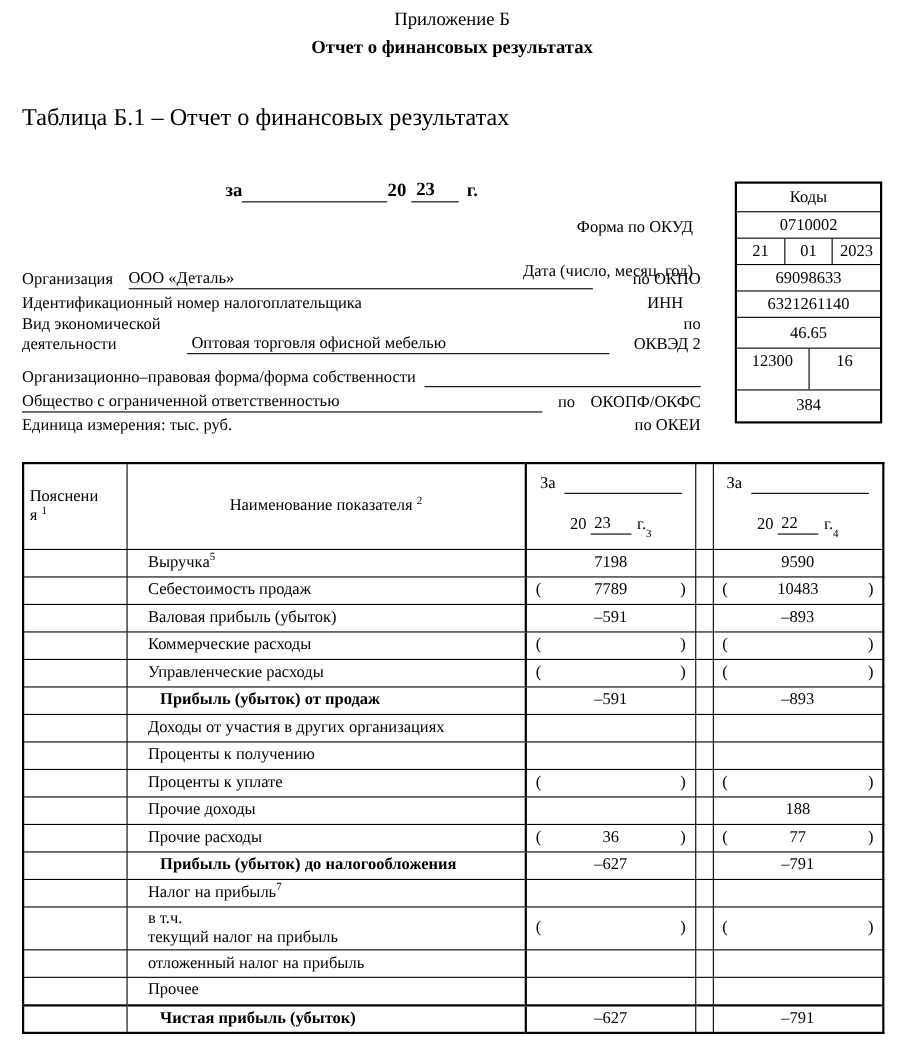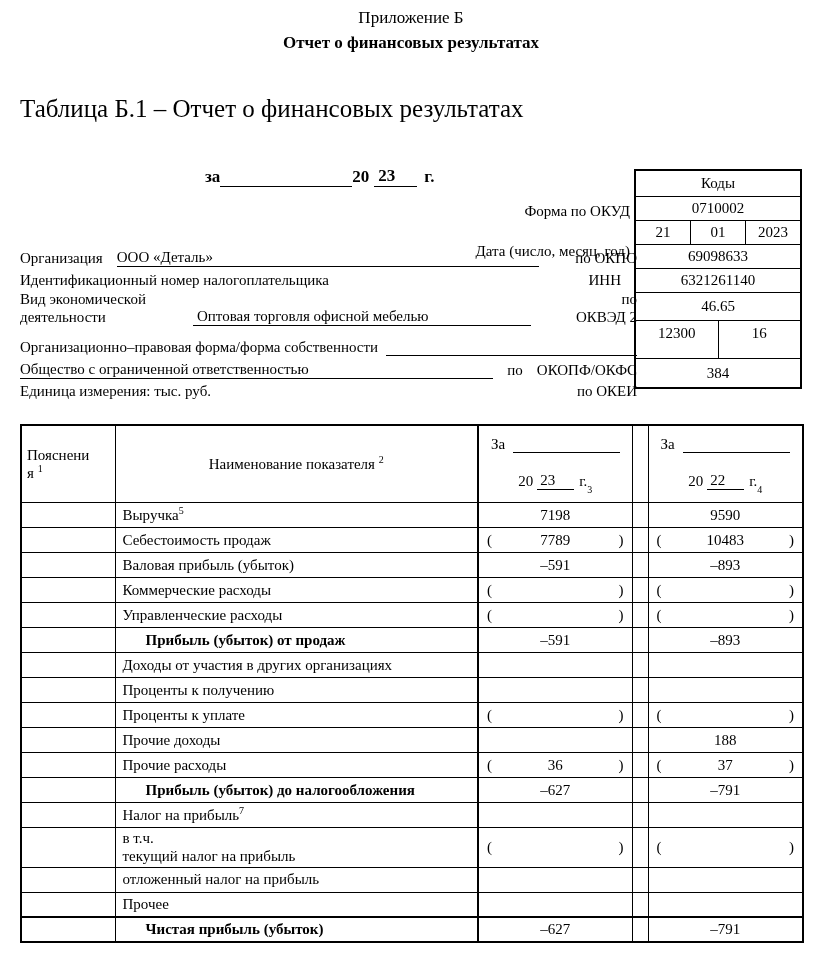--- a/index.html
+++ b/index.html
@@ -7,49 +7,49 @@
   body {
     width: 816px; height: 961px; overflow: hidden;
     color: #000;
     font-family: "Liberation Serif", "DejaVu Serif", serif;
     font-size: 15px; line-height: 1.2;
   }
   .page { position: relative; padding: 8px 14px 0 20px; }
 
   .appendix { text-align: center; font-size: 17px; font-weight: normal; }
   .doc-title { text-align: center; font-size: 17px; font-weight: bold; margin-top: 5px; }
-  .caption { font-size: 25px; margin-top: 40px; }
+  .caption { font-size: 22px; margin-top: 40px; }
 
   
   .form-area { position: relative; height: 236px; margin-top: 42px; }
   .fline { position: absolute; left: 0; right: 165px; display: flex; align-items: flex-end; }
   .r-label { position: absolute; right: 172px; text-align: right; }
   .spacer { flex: 1; }
   .blank { display: inline-block; border-bottom: 1px solid #000; }
 
   .period-line { position: absolute; top: 0; left: 185px; display: flex; align-items: flex-end; font-weight: bold; font-size: 17px; }
   .w130 { width: 132px; height: 19px; }
   .w16b { width: 18px; height: 19px; }
   .u-year { border-bottom: 1px solid #000; padding: 0 4px; margin-left: 5px; }
   .gsp { margin-left: 7px; }
 
   .org-fill { flex: 1; border-bottom: 1px solid #000; margin: 0 36px 0 14px; padding-left 6px; }
   .fill-line { flex: 1; border-bottom: 1px solid #000; margin-left: 8px; }
   .fill-u2 { flex: 1; border-bottom: 1px solid #000; }
   .mr16 { margin-right: 16px; margin-left: 48px; }
   .po-gap { margin: 0 14px; }
 
-  .activity { align-items: flex-end; gap: 23px; }
+  .activity { align-items: flex-end; }
   .act-left { width: 150px; }
   .act-left .blk, .act-right .blk { display: block; }
   .act-fill { flex: 1; border-bottom: 1px solid #000; align-self: flex-end; padding-left: 4px; margin-right: 22px; }
   .act-right { text-align: right; }
 
   
-  .codes-box { position: absolute; top: 3px; right: 0; width: 168px; border: 2px solid #000; background: #fff; }
+  .codes-box { position: absolute; top: 3px; right: 0; width: 134px; border: 2px solid #000; background: #fff; }
   .codes-row { border-bottom: 1px solid #000; display: flex; align-items: center; justify-content: center; text-align: center; }
   .codes-row:last-child { border-bottom: none; }
   .codes-head { height: 26px; }
   .h24 { height: 24px; }
   .h28 { height: 28px; }
   .h38 { height: 38px; }
   .split { padding: 0; align-items: stretch; }
   .split .dcell { flex: 1; display: flex; align-items: center; justify-content: center; border-right: 1px solid #000; }
   .split .dcell:last-child { border-right: none; }
   .split.top .dcell { align-items: flex-start; padding-top: 3px; }
@@ -68,21 +68,21 @@
   th.head-period { vertical-align: top; padding: 9px 12px 0 12px; }
   .za-line { display: flex; align-items: flex-end; }
   .za-line .grow { flex: 1; height: 15px; margin-left: 8px; border-bottom: 1px solid #000; }
   .yr-line { margin-top: 18px; display: flex; justify-content: center; align-items: flex-end; }
   .u-year2 { border-bottom: 1px solid #000; padding: 0 3px; margin-left: 4px; }
   .wgap { width: 16px; height: 15px; }
   .gtxt { margin-left: 5px; }
 
   tbody tr { height: 25px; }
   tbody td { line-height: 1.15; }
-  td.c-name { text-align: left; padding: 2px 4px 2px 7px; }
+  td.c-name { text-align: left; padding: 2px 4px 2px 19px; }
   td.c-name.indent { padding-left: 30px; font-weight: bold; }
   .row-name2 { display: none; }
   .valwrap { display: flex; justify-content: space-between; align-items: center; padding: 0 6px; }
   .valwrap .paren { width: 9px; text-align: center; }
   .valwrap .val { flex: 1; text-align: center; }
   tr.thick-top td { border-top: 2px solid #000; }
 
   sup { font-size: 10px; line-height: 0; vertical-align: super; }
 </style>
 </head>
@@ -434,21 +434,21 @@
             <div class="valwrap">
               <span class="paren pl">(</span>
               <span class="val">36</span>
               <span class="paren pr">)</span>
             </div>
           </td>
     <td class="c-gap"></td>
     <td>
             <div class="valwrap">
               <span class="paren pl">(</span>
-              <span class="val">37</span>
+              <span class="val">77</span>
               <span class="paren pr">)</span>
             </div>
           </td>
   </tr>
 
   <tr class="data-row">
     <td class="c-expl"></td>
     <td class="c-name indent"><span class="row-name">Прибыль (убыток) до налогообложения</span><sup class="row-sup"></sup></td>
     <td class="v1">
             <div class="valwrap">

